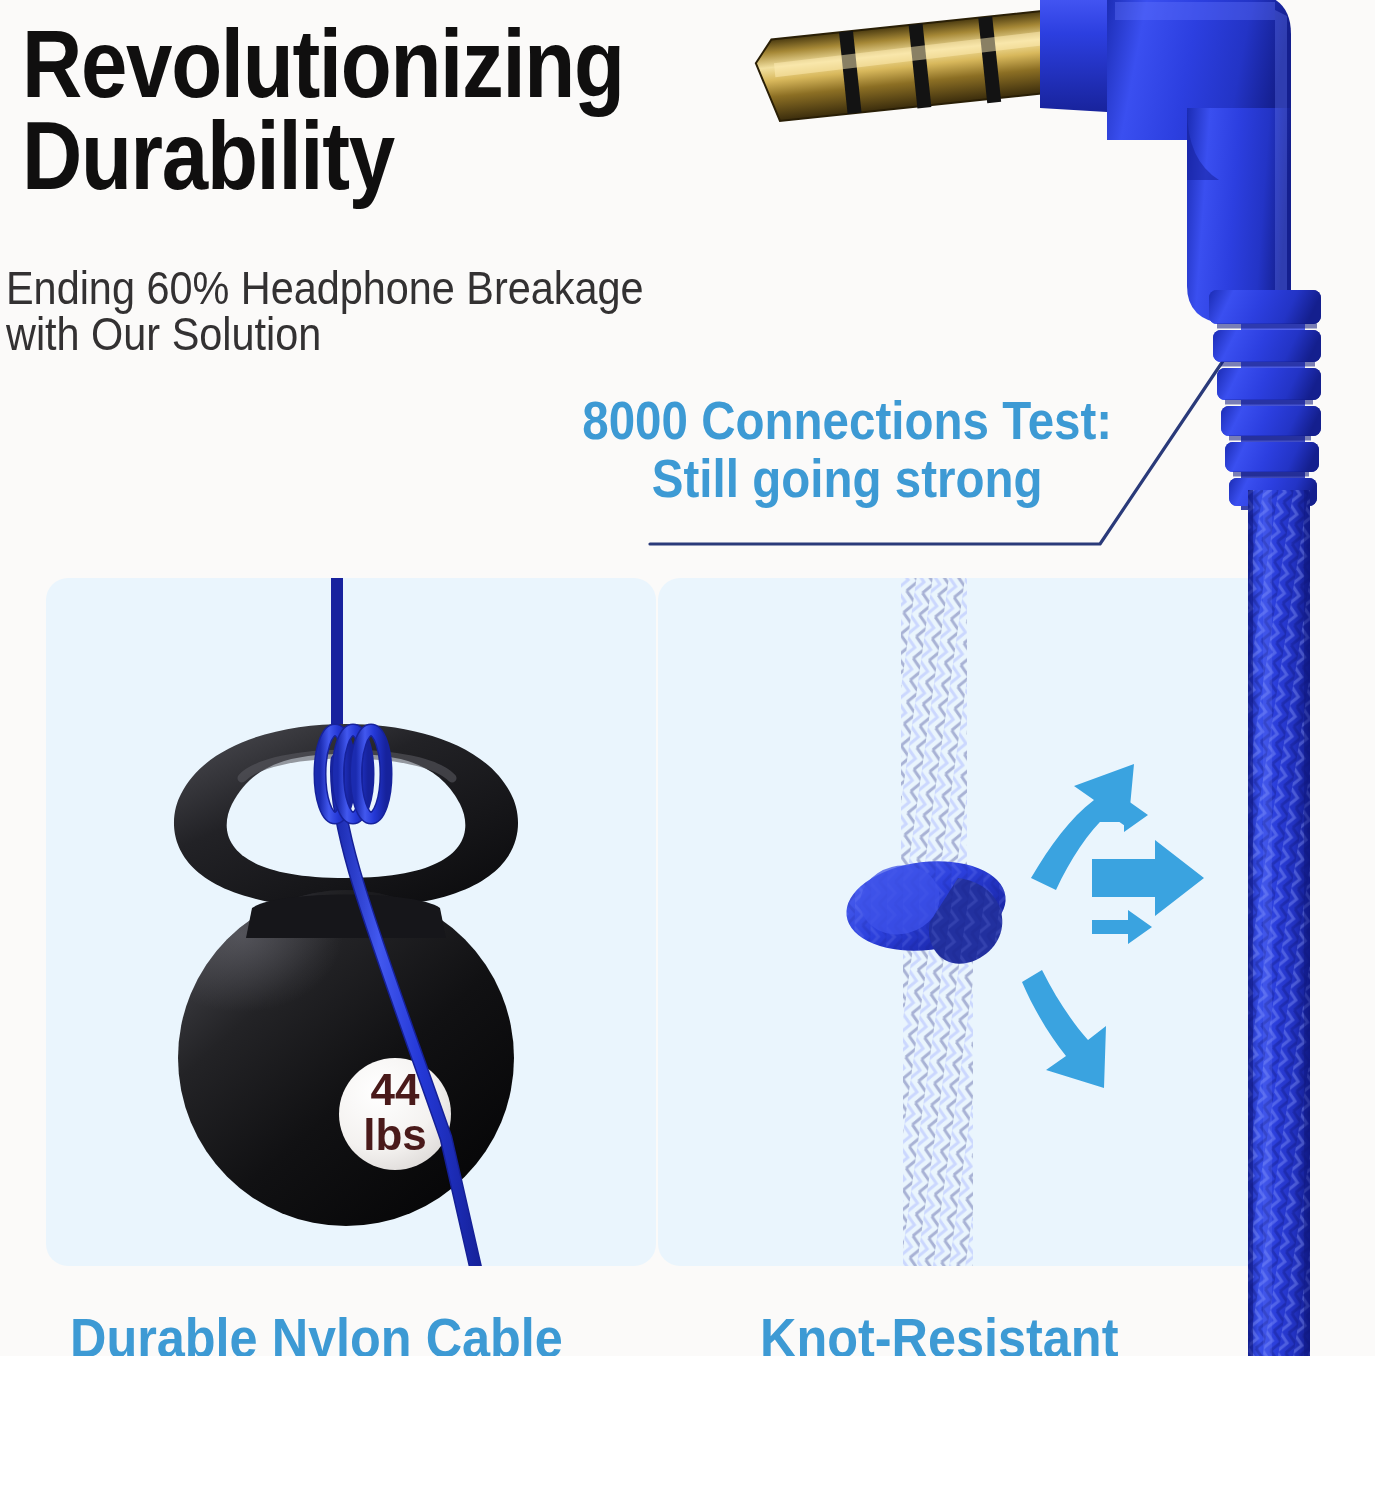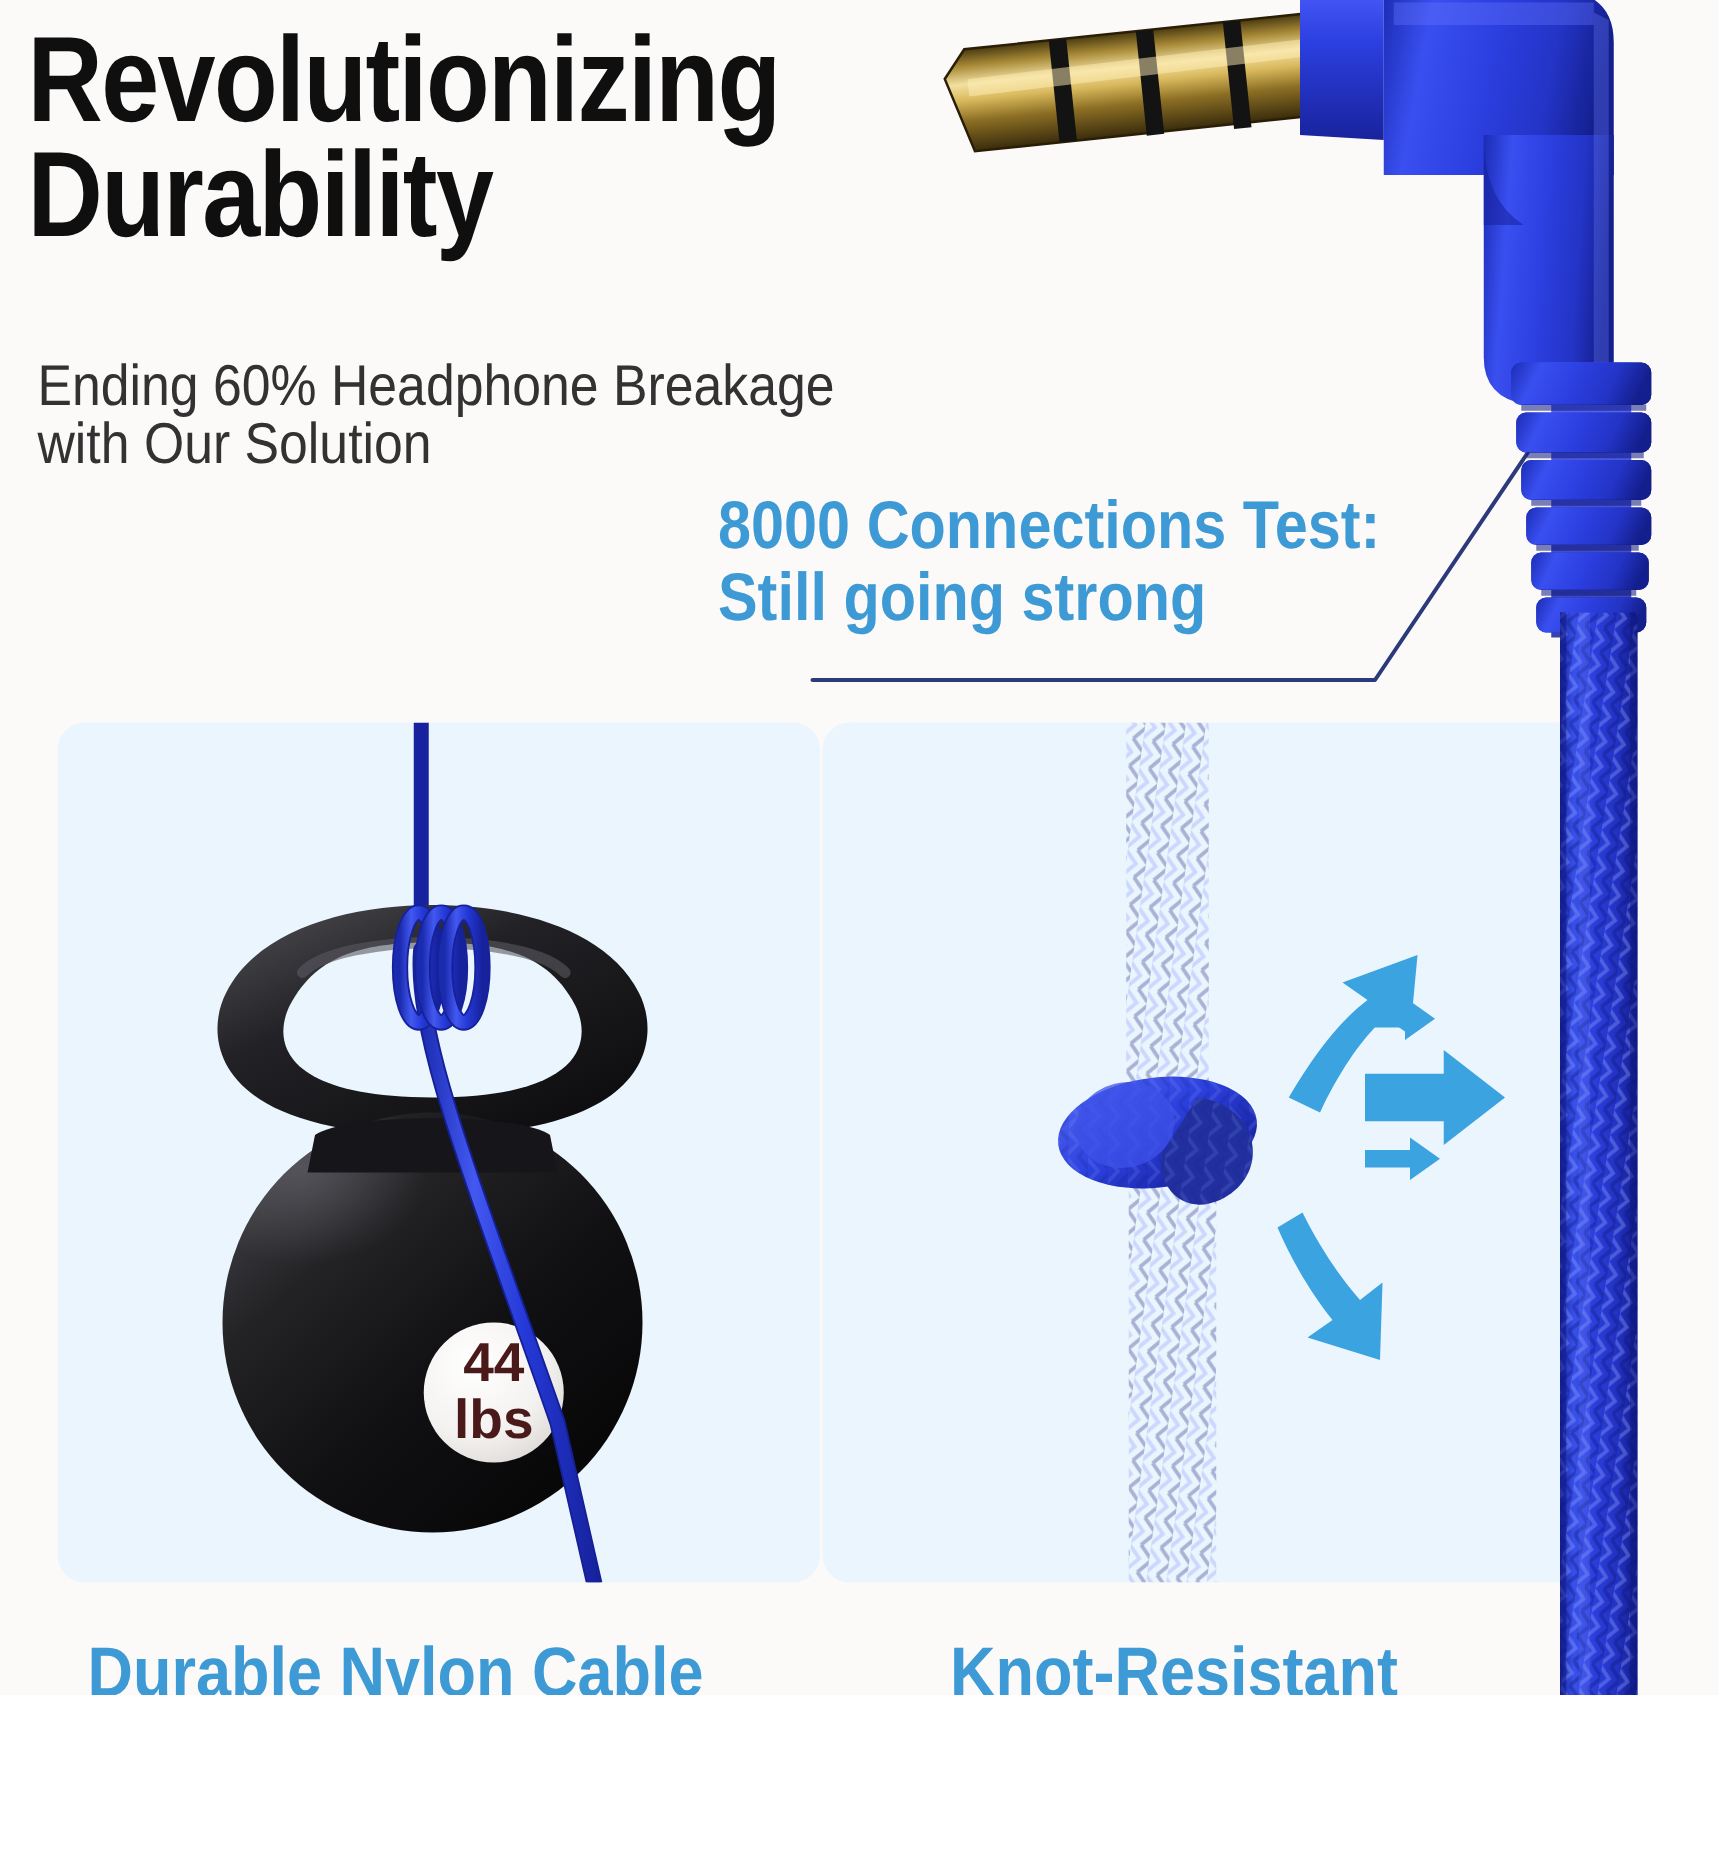--- a/index.html
+++ b/index.html
@@ -22,37 +22,37 @@
     font-weight:bold;
     font-size:97px;
     line-height:0.95;
     letter-spacing:-1.5px;
     color:#100f0f;
     transform:scaleX(0.86);
     transform-origin:left top;
     white-space:nowrap;
   }
   #subhead {
-    position:absolute; left:30px; top:265px; width:850px;margin-top:20px;
+    position:absolute; left:6px; top:265px; width:850px;
   }
   .sub-line {
     font-family:"Liberation Sans Narrow","Liberation Sans", sans-serif;
     font-weight:normal;
     font-size:46px;
     line-height:1.0;
     color:#333132;
     transform:scaleX(0.9);
     transform-origin:left top;
     white-space:nowrap;
   }
 
   
   #callout {
     position:absolute; left:500px; top:392px; width:620px;
-    text-align:left;
+    text-align:center;
   }
   .callout-line {
     font-family:"Liberation Sans Narrow","Liberation Sans", sans-serif;
     font-weight:bold;
     font-size:54px;
     line-height:1.07;
     letter-spacing:0px;
     color:#3d9ad4;
     transform:scaleX(0.88);
     transform-origin:right top;

